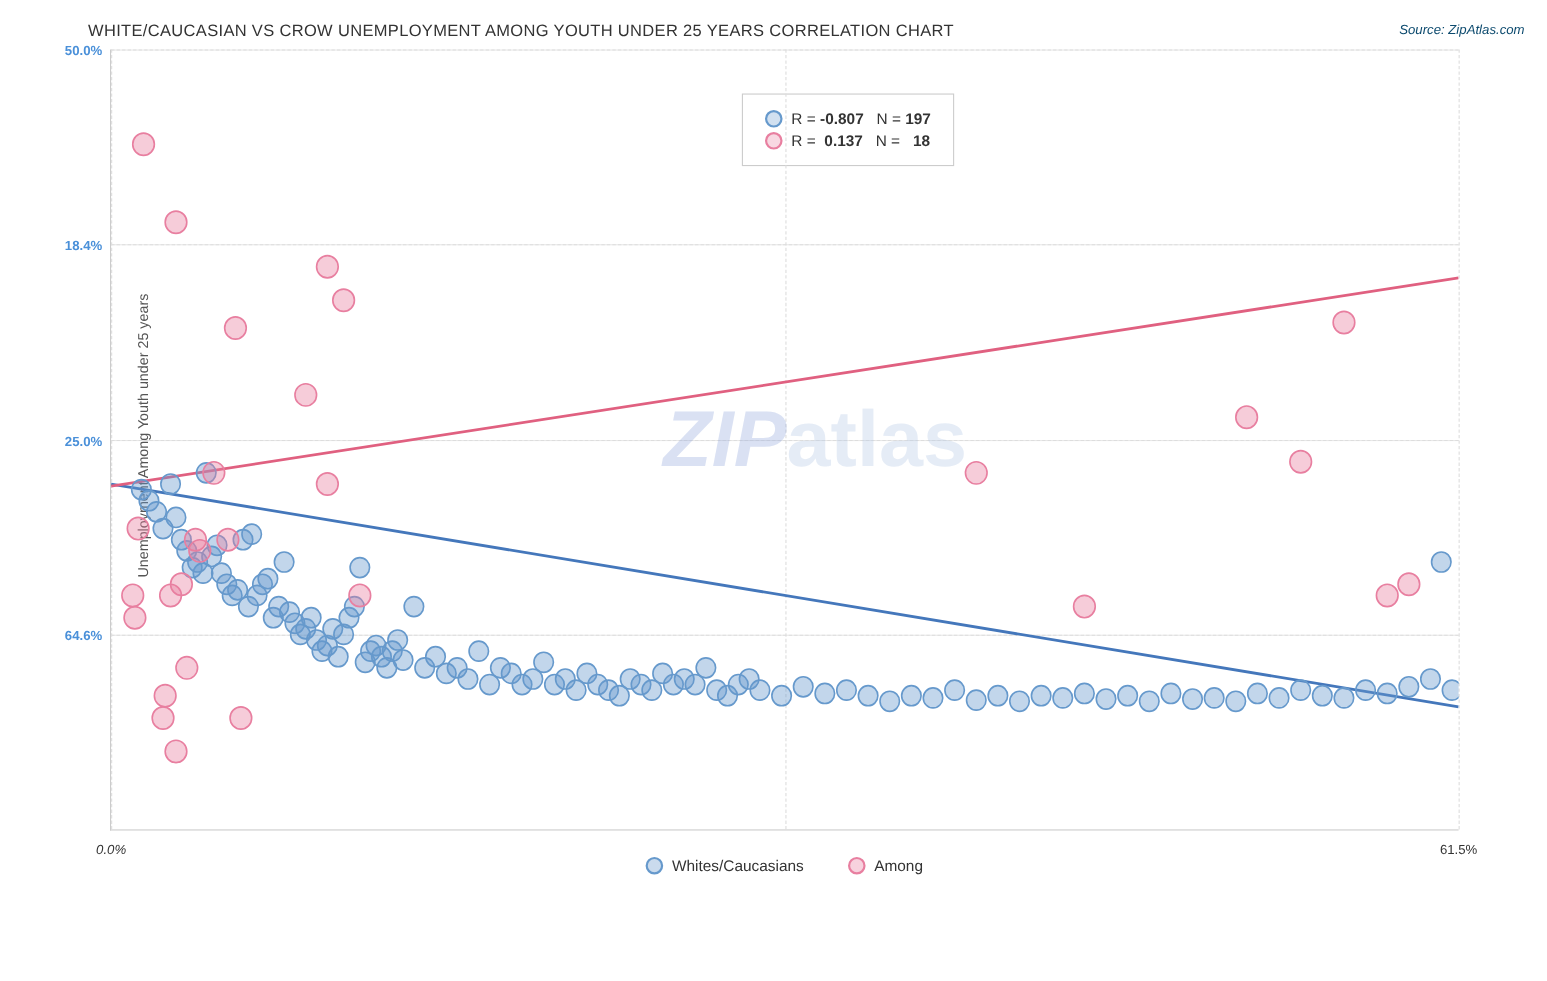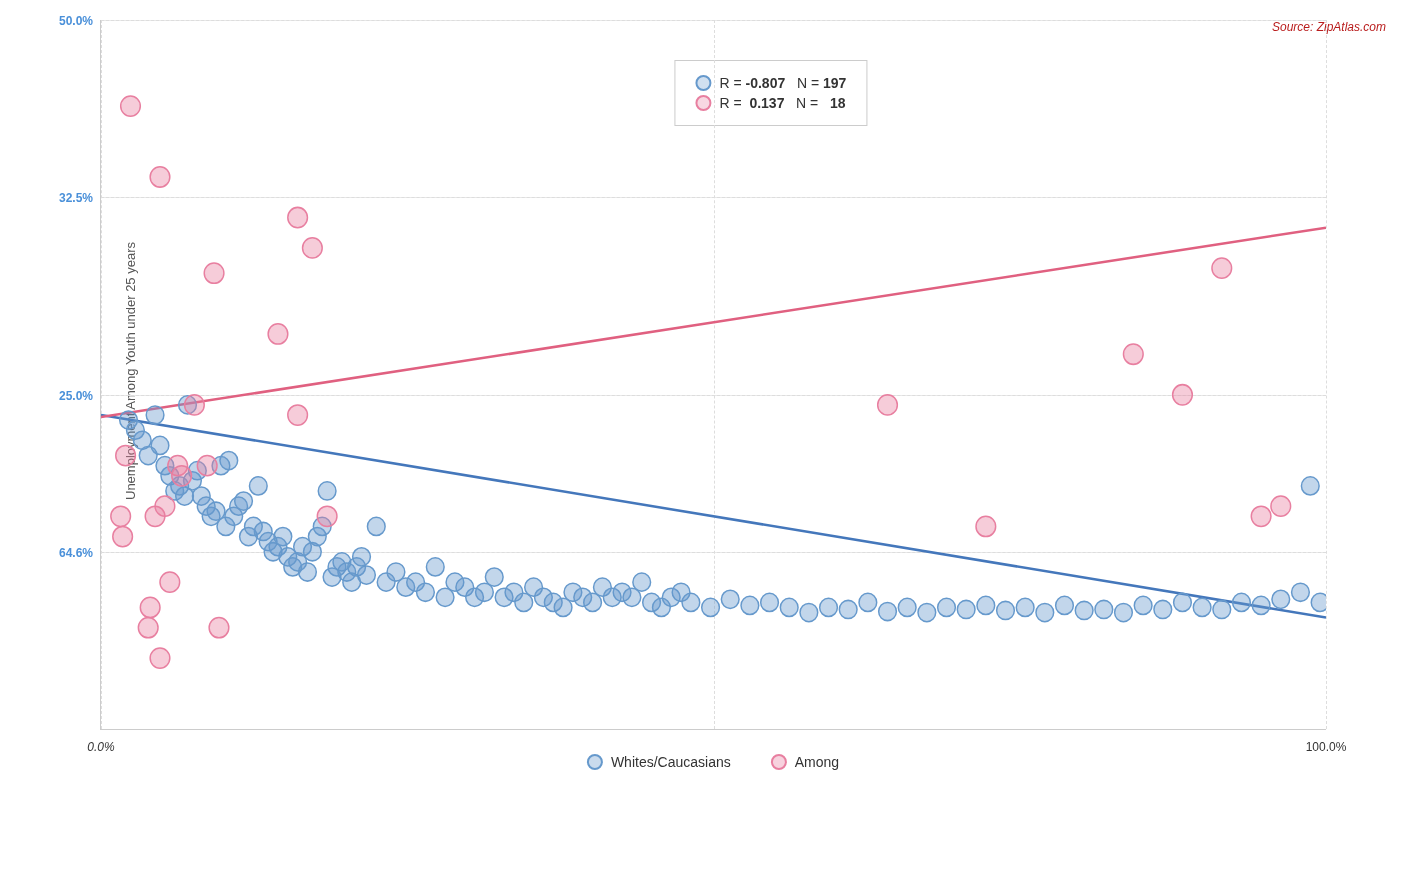--- a/index.html
+++ b/index.html
@@ -23,21 +23,21 @@
       text-transform: uppercase;
       margin-bottom: 8px;
       margin-left: 60px;
       letter-spacing: 0.3px;
     }
     .source-label {
       position: absolute;
       top: 20px;
       right: 20px;
       font-size: 12px;
-      color: #b91c1c;
+      color: #0c4a6e;
       font-style: italic;
     }
     .chart-area {
       position: relative;
       margin-left: 80px;
       margin-right: 60px;
       height: 760px;
     }
     .y-axis-label {
       position: absolute;
@@ -161,20 +161,21 @@
       top: 0;
       left: 0;
       width: 100%;
       height: 100%;
     }
   </style>
 </head>
 <body>
 
 <div class="chart-container">
+  <div class="chart-title">WHITE/CAUCASIAN VS CROW UNEMPLOYMENT AMONG YOUTH UNDER 25 YEARS CORRELATION CHART</div>
   <div class="source-label">Source: ZipAtlas.com</div>
 
   <div class="chart-area">
     <div class="y-axis-label">Unemployment Among Youth under 25 years</div>
 
     <div class="legend-box">
       <div class="legend-row">
         <div class="legend-circle" style="border-color:#6699cc; background:rgba(102,153,204,0.3);"></div>
         <span class="legend-text">R = <strong>-0.807</strong> &nbsp; N = <strong>197</strong></span>
       </div>
@@ -183,37 +184,40 @@
         <span class="legend-text">R = &nbsp;<strong>0.137</strong> &nbsp; N = &nbsp;&nbsp;<strong>18</strong></span>
       </div>
     </div>
 
     <div class="plot-area">
 
       <div class="grid-line-h" style="top: 0%;">
         <span class="y-tick-label">50.0%</span>
       </div>
       <div class="grid-line-h" style="top: 25%;">
-        <span class="y-tick-label">32.5%</span>
-      </div>
-      <div class="grid-line-h" style="top: 50%; margin-top: 20px;">
+        <span class="y-tick-label">18.4%</span>
+      </div>
+      <div class="grid-line-h" style="top: 50%;">
         <span class="y-tick-label">25.0%</span>
       </div>
       <div class="grid-line-h" style="top: 75%;">
         <span class="y-tick-label">64.6%</span>
       </div>
 
       <div class="grid-line-v" style="left: 0%;"></div>
       <div class="grid-line-v" style="left: 50%;"></div>
       <div class="grid-line-v" style="left: 100%;"></div>
 
       <span class="x-tick-label" style="left:0%; bottom:-25px;font-style:italic;">0.0%</span>
       <span class="x-tick-label" style="left:50%; bottom:-25px;"></span>
-      <span class="x-tick-label" style="left:100%; bottom:-25px;">100.0%</span>
-
+      <span class="x-tick-label" style="left:100%; bottom:-25px;">61.5%</span>
+
+      <div class="watermark">
+        <span class="zip">ZIP</span><span class="atlas">atlas</span>
+      </div>
 
       <svg class="scatter-svg" viewBox="0 0 1246 700" preserveAspectRatio="none">
 
         <line x1="0" y1="390" x2="1246" y2="590" stroke="#4477bb" stroke-width="2.5"></line>
 
         <line x1="0" y1="392" x2="1246" y2="205" stroke="#e06080" stroke-width="2.5"></line>
 
         <circle cx="28" cy="395" r="9" fill="rgba(102,153,204,0.4)" stroke="#6699cc" stroke-width="1.5"></circle>
         <circle cx="35" cy="405" r="9" fill="rgba(102,153,204,0.4)" stroke="#6699cc" stroke-width="1.5"></circle>
         <circle cx="42" cy="415" r="9" fill="rgba(102,153,204,0.4)" stroke="#6699cc" stroke-width="1.5"></circle>

